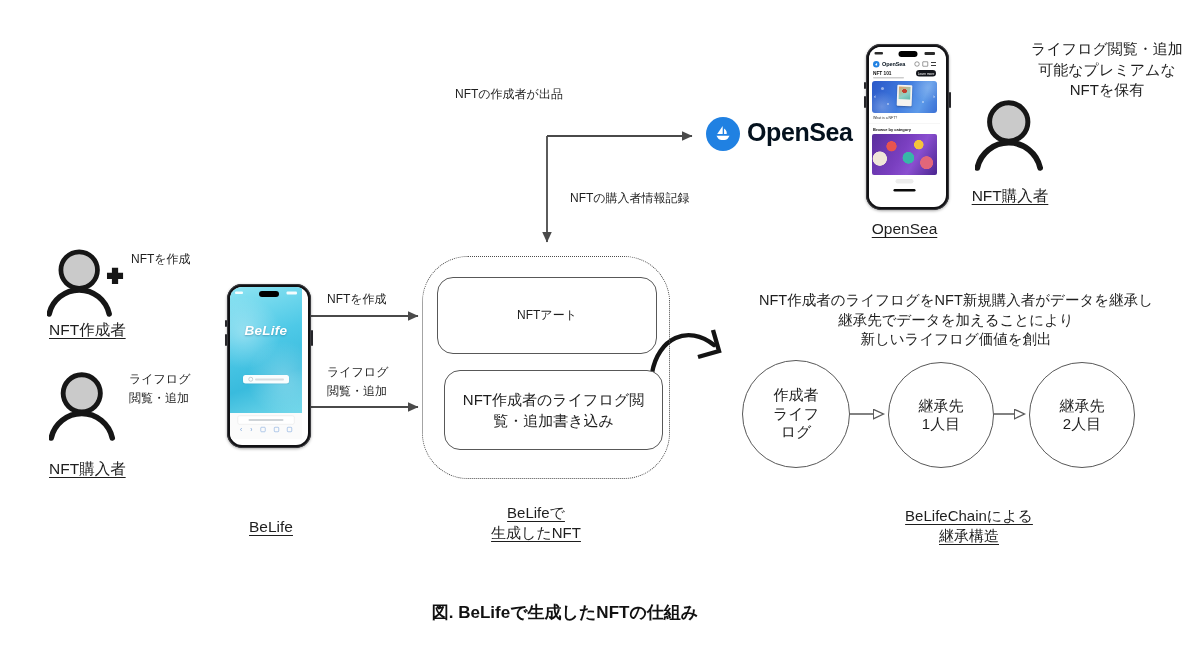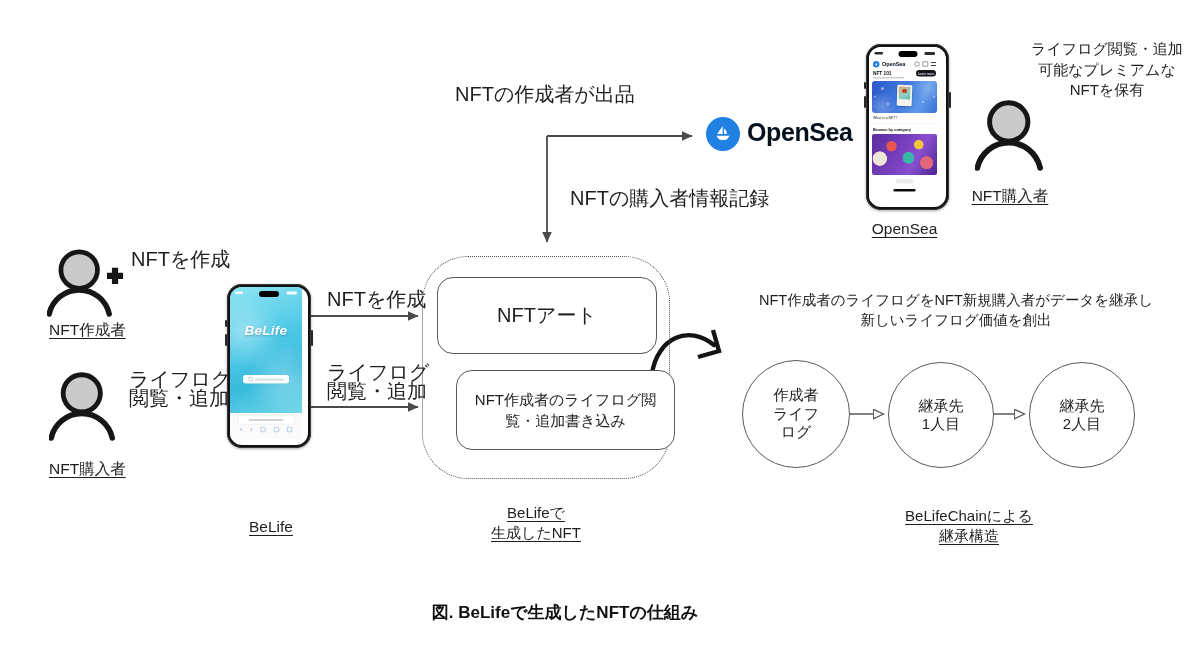--- a/index.html
+++ b/index.html
@@ -1,19 +1,19 @@
 <!DOCTYPE html>
 <html><head>
 <meta charset="utf-8">
 <style>
   html,body{margin:0;padding:0;background:#fff;}
   .canvas{position:relative;width:1200px;height:665px;background:#ffffff;overflow:hidden;
           font-family:"Liberation Sans","DejaVu Sans",sans-serif;color:#1e1e1e;}
   .abs{position:absolute;}
-  .t{font-size:20px;line-height:19px;white-space:nowrap;}
+  .t{font-size:12px;line-height:19px;white-space:nowrap;}
   .t-sm{font-size:14.5px;line-height:19.5px;}
   .u{text-decoration:underline;text-underline-offset:3px;text-decoration-thickness:1.4px;}
   .ctr{text-align:center;}
   .bold{font-weight:bold;}
   svg.overlay{position:absolute;left:0;top:0;width:1200px;height:665px;pointer-events:none;}
 
   
   .phone{position:absolute;background:#111114;border-radius:15px;padding:3px;
          box-shadow:0 0 0 1px #3a3a3e inset, 0 1px 3px rgba(0,0,0,.35);}
   .sbtn{position:absolute;background:#26262a;border-radius:1px;}
@@ -239,31 +239,32 @@
   <div class="abs ctr" style="left:1018px;top:39px;width:178px;font-size:15px;line-height:20.5px;">
     <div>ライフログ閲覧・追加</div>
     <div>可能なプレミアムな</div>
     <div>NFTを保有</div>
   </div>
 
   <div class="dotted-box">
     <div class="inner-box" style="left:14px;top:20px;width:218px;height:75px;">
       <span class="t">NFTアート</span>
     </div>
-    <div class="inner-box" style="left:33px;top:113px;width:219px;height:80px;padding:0 13px;box-sizing:border-box;">
+    <div class="inner-box" style="left:21px;top:113px;width:219px;height:80px;padding:0 13px;box-sizing:border-box;">
       <span style="font-size:15px;line-height:21px;white-space:normal;">NFT作成者のライフログ閲覧・追加書き込み</span>
     </div>
   </div>
   <div class="abs ctr" style="left:462px;top:503px;width:148px;font-size:15px;line-height:19.5px;">
     <div class="u">BeLifeで</div>
     <div class="u">生成したNFT</div>
   </div>
 
   <div class="abs ctr t-sm" style="left:738px;top:291px;width:436px;">
     <div>NFT作成者のライフログをNFT新規購入者がデータを継承し</div>
+    <div>継承先でデータを加えることにより</div>
     <div>新しいライフログ価値を創出</div>
   </div>
 
   <div class="circle-node" style="left:742px;top:360px;width:106px;height:106px;">
     <div>作成者</div>
     <div>ライフ</div>
     <div>ログ</div>
   </div>
   <div class="circle-node" style="left:888px;top:362px;width:104px;height:104px;">
     <div>継承先</div>

